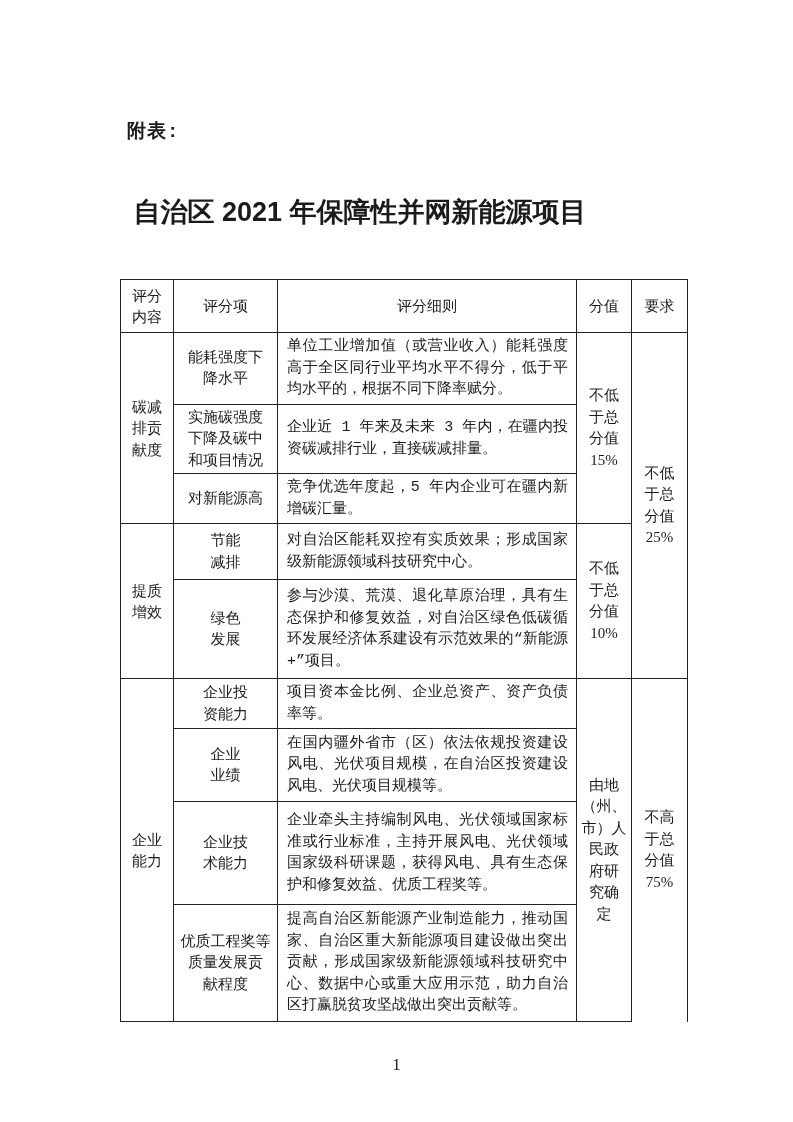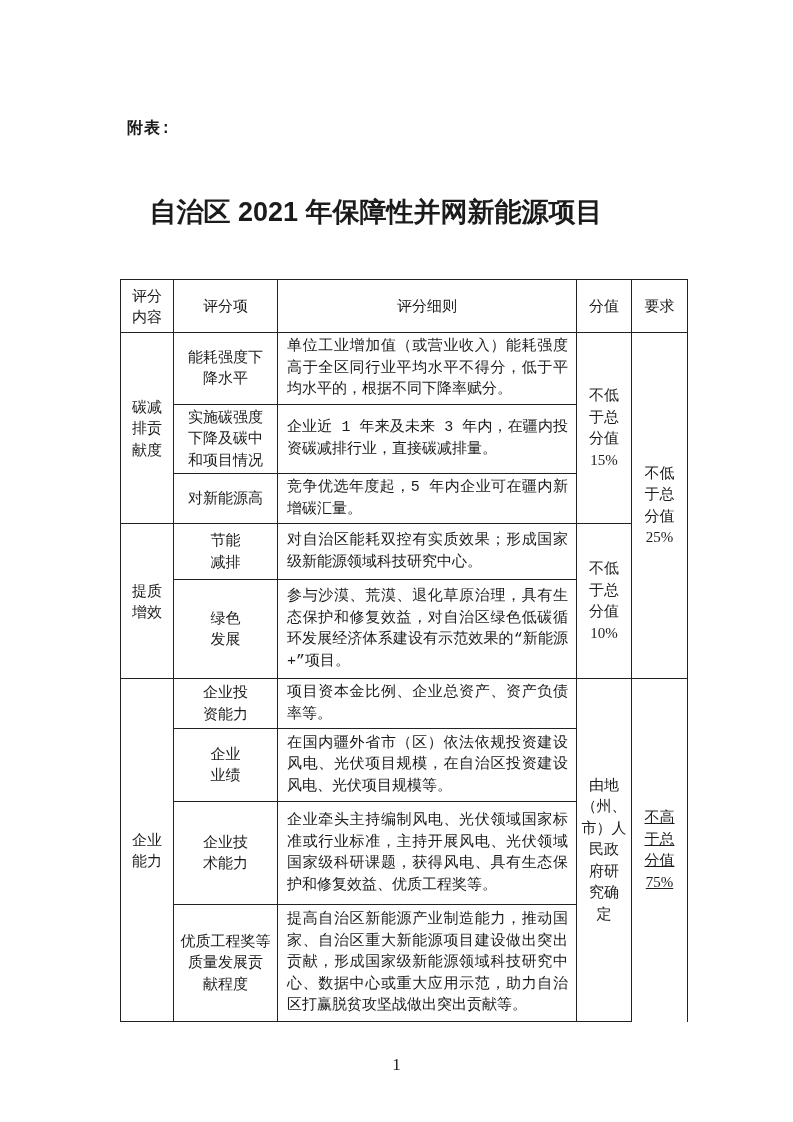--- a/index.html
+++ b/index.html
@@ -11,24 +11,24 @@
   .page{
     position:relative;
     width:793px;height:1122px;
     background:#ffffff;
     color:#1b1b1b;
     overflow:hidden;
   }
   .annex-label{
     position:absolute;left:127px;top:118px;
     font-family:Liberation Mono, monospace;
-    font-weight:bold;font-size:16px;letter-spacing:1px;
+    font-weight:bold;font-size:19px;letter-spacing:1px;
   }
   .doc-title{
-    position:absolute;left:65px;top:193px;width:622px;
+    position:absolute;left:49px;top:193px;width:622px;
     text-align:center;
     font-family:"Liberation Sans","DejaVu Sans",sans-serif;
     font-weight:bold;font-size:27px;line-height:38px;letter-spacing:0px;
   }
   table.score-table{
     position:absolute;left:120px;top:279px;
     width:567px;
     border-collapse:collapse;
     table-layout:fixed;
     border-radius:28px;
@@ -48,21 +48,21 @@
   .sans{
     font-family:"Liberation Sans","DejaVu Sans",sans-serif;
     font-weight:bold;
   }
   td.rule-cell{
     text-align:justify;
     text-justify:inter-character;
     padding:3px 8px 3px 9px;
     font-family:Liberation Mono, monospace;
   }
-  td.no-bottom{border-bottom:none;text-decoration:underline;}
+  td.no-bottom{border-bottom:none;}
   .page-number{
     position:absolute;left:0;top:1055px;width:793px;
     text-align:center;font-size:17px;
   }
 </style>
 </head>
 <body>
 
 <div class="page">
 

